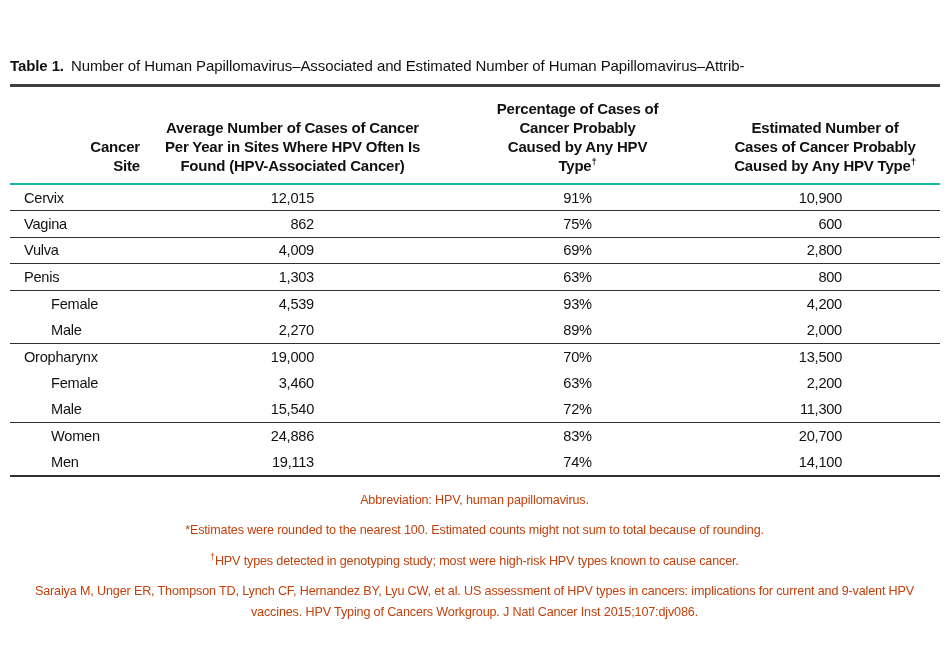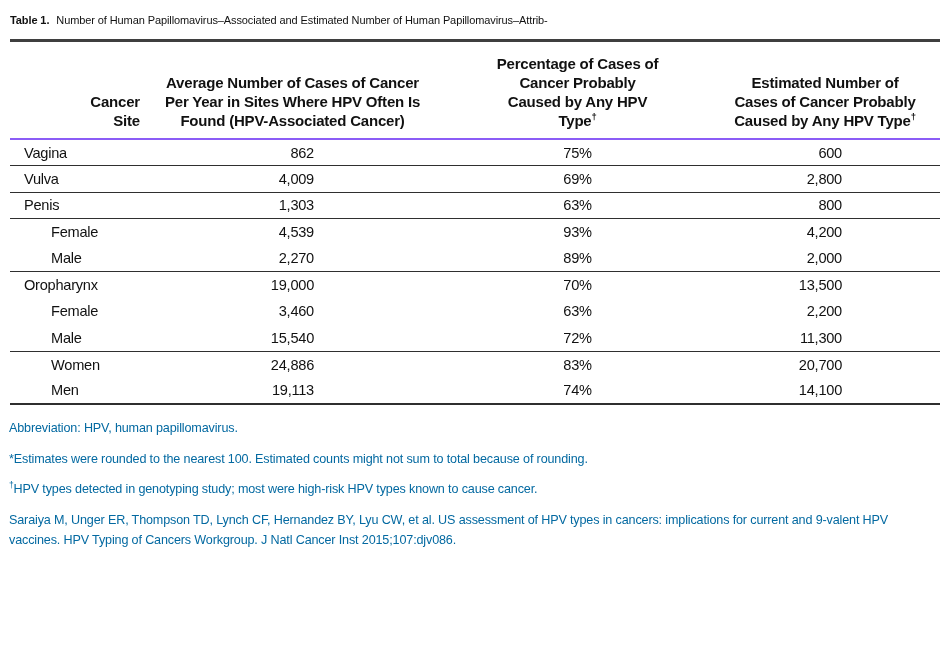--- a/index.html
+++ b/index.html
@@ -7,22 +7,23 @@
   body {
     width: 950px; height: 665px; overflow: hidden;
     font-family: "Liberation Sans", sans-serif;
     color: #111111;
   }
   .page { width: 950px; height: 665px; position: relative; }
 
   
   .title-block {
     padding: 9px 12px 7px 10px;
-    font-size: 11px; line-height: 23px;
+    font-size: 15px; line-height: 23px;
     letter-spacing: -0.1px;
+    margin-top: 45px;
   }
   .title-label { font-weight: 700; margin-right: 7px; }
 
   .rule-title {
     margin-left: 10px; width: 930px; height: 3px;
     background: #3f3f3f;
   }
 
   
   table.main {
@@ -32,21 +33,21 @@
   }
   col.c1 { width: 130px; }
   col.c2 { width: 305px; }
   col.c3 { width: 265px; }
   col.c4 { width: 230px; }
 
   thead th {
     vertical-align: bottom; font-weight: 700;
     font-size: 15px; line-height: 19px;
     padding: 12px 0 8px 0;
-    border-bottom: 2px solid #8b5cf6;
+    border-bottom: 2px solid #14b8a6;
     text-align: center; letter-spacing: -0.2px;
   }
   thead th.h-site { text-align: right; padding-left: 14px; }
 
   tbody td {
     height: 26.5px; font-size: 14.6px;
     letter-spacing: -0.25px; vertical-align: middle;
   }
   td.cell-site { text-align: left; padding-left: 14px; }
   tr.indent td.cell-site { padding-left: 41px; }
@@ -56,21 +57,22 @@
   tr.divider td { border-bottom: 1.5px solid #2f2f2f; }
   tr.boldrow td { font-weight: 700; }
 
   sup { font-size: 9.5px; vertical-align: super; line-height: 0; }
 
   
   .footnotes { margin: 13px 10px 0 9px; }
   .footnote {
     font-size: 12.6px; line-height: 20.5px;
     letter-spacing: -0.15px; margin-bottom: 10px;
-    color: #0369a1;
+    color: #c2410c;
+    text-align: center;
   }
   .footnote sup { font-size: 8.5px; }
 </style>
 </head>
 <body>
 
 <div class="page">
 
   <div class="title-block">
     <span class="title-label">Table 1.</span><span>Number of Human Papillomavirus–Associated and Estimated Number of Human Papillomavirus–Attrib-</span><br>
@@ -103,20 +105,26 @@
             <div>Type<sup>†</sup></div>
           </th>
           <th>
             <div>Estimated Number of</div>
             <div>Cases of Cancer Probably</div>
             <div>Caused by Any HPV Type<sup>†</sup></div>
           </th>
         </tr>
     </thead>
     <tbody id="table-body">
+        <tr class="divider">
+          <td class="cell-site">Cervix</td>
+          <td class="cell-avg">12,015</td>
+          <td class="cell-pct">91%</td>
+          <td class="cell-est">10,900</td>
+        </tr>
         <tr class="divider">
           <td class="cell-site">Vagina</td>
           <td class="cell-avg">862</td>
           <td class="cell-pct">75%</td>
           <td class="cell-est">600</td>
         </tr>
         <tr class="divider">
           <td class="cell-site">Vulva</td>
           <td class="cell-avg">4,009</td>
           <td class="cell-pct">69%</td>

